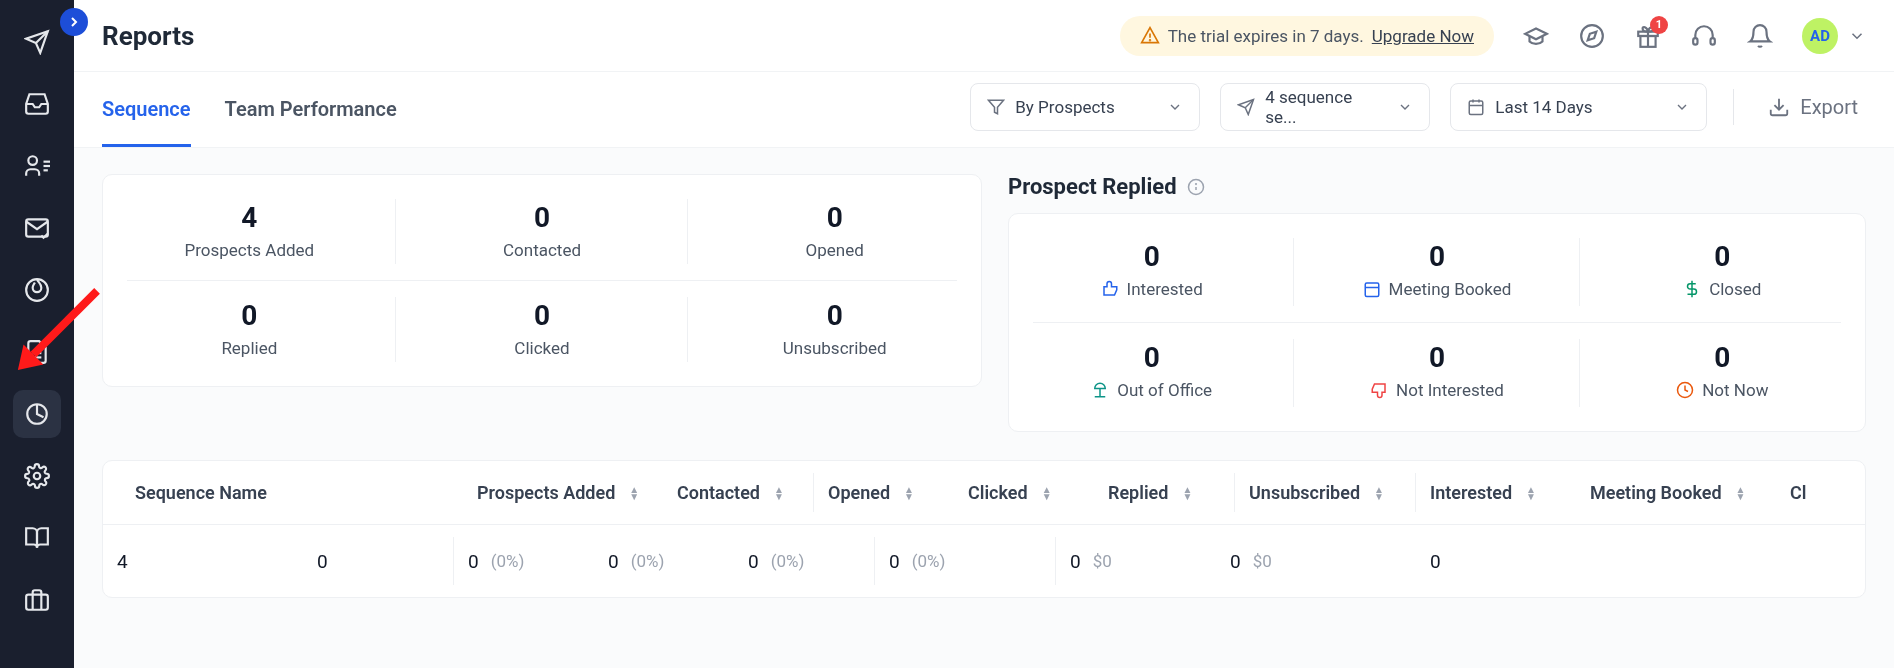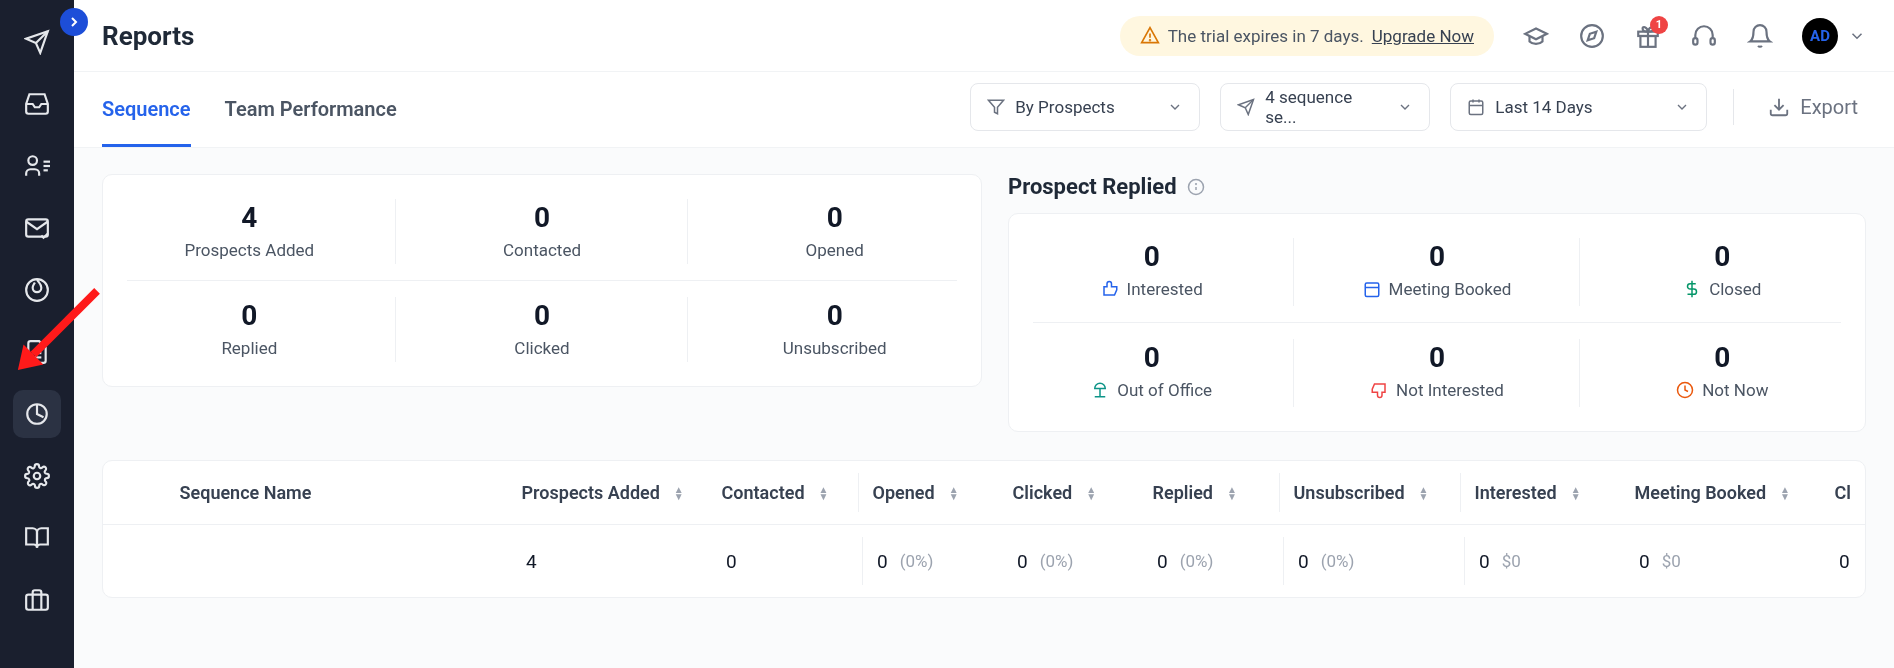--- a/index.html
+++ b/index.html
@@ -11,21 +11,21 @@
 .nav-item svg { width: 26px; height: 26px; }
 .main { position: absolute; left: 74px; top: 0; right: 0; bottom: 0; display: flex; flex-direction: column; }
 .topbar { height: 72px; display: flex; align-items: center; padding: 0 28px; border-bottom: 1px solid #f1f3f5; }
 .page-title { font-size: 26px; font-weight: 700; }
 .trial-pill { margin-left: auto; display: flex; align-items: center; gap: 8px; background: #fff7e0; border-radius: 999px; padding: 10px 20px; font-size: 17px; color: #4b5563; }
 .trial-pill .warn { color: #d97706; }
 .trial-pill a { color: #374151; text-decoration: underline; cursor: pointer; }
 .top-icons { display: flex; align-items: center; gap: 28px; margin-left: 28px; }
 .top-icon { width: 28px; height: 28px; color: #6b7280; position: relative; cursor: pointer; display:flex; align-items:center; justify-content:center; }
 .badge { position: absolute; top: -6px; right: -6px; background: #ef4444; color: #fff; font-size: 11px; font-weight: 700; width: 18px; height: 18px; border-radius: 50%; display: flex; align-items: center; justify-content: center; }
-.avatar { width: 36px; height: 36px; border-radius: 50%; background: #000000; color: #2563eb; font-weight: 700; font-size: 15px; display: flex; align-items: center; justify-content: center; }
+.avatar { width: 36px; height: 36px; border-radius: 50%; background: #bef264; color: #2563eb; font-weight: 700; font-size: 15px; display: flex; align-items: center; justify-content: center; }
 .avatar-wrap { display: flex; align-items: center; gap: 10px; cursor: pointer; }
 .chev { color: #6b7280; }
 .subbar { height: 76px; display: flex; align-items: flex-end; padding: 0 28px; border-bottom: 1px solid #f1f3f5; }
 .tabs { display: flex; gap: 34px; height: 100%; }
 .tab { display: flex; align-items: center; font-size: 20px; font-weight: 600; color: #4b5563; cursor: pointer; border-bottom: 3px solid transparent; padding-bottom: 18px; padding-top: 20px; }
 .tab.active { color: #2563eb; border-bottom-color: #2563eb; }
 .filters { margin-left: auto; display: flex; gap: 20px; align-items: center; padding-bottom: 16px; }
 .dd { border: 1px solid #e5e7eb; border-radius: 8px; height: 48px; display: flex; align-items: center; padding: 0 16px; gap: 10px; font-size: 17px; color: #374151; cursor: pointer; background:#fff; }
 .dd .chev { margin-left: 10px; }
 .vdiv { width: 1px; height: 36px; background: #e5e7eb; margin: 0 6px; }
@@ -43,21 +43,21 @@
 .hr { height: 1px; background: #eef0f3; margin: 0 24px; }
 .engage { width: 880px;}
 .outcome { flex: 1; }
 .ic { width: 18px; height: 18px; display: inline-flex; }
 .ic.blue { color: #2563eb; }
 .ic.green { color: #059669; }
 .ic.teal { color: #0d9488; }
 .ic.red { color: #ef4444; }
 .ic.orange { color: #ea580c; }
 .table-wrap { margin-top: 28px; background: #fff; border: 1px solid #eef0f3; border-radius: 10px; }
-.thead, .trow { display: flex; align-items: center; justify-content: flex-end; }
+.thead, .trow { display: flex; align-items: center; }
 .thead { height: 64px; border-bottom: 1px solid #eef0f3; color: #374151; font-weight: 600; font-size: 18px; }
 .trow { height: 72px; font-size: 19px; color: #111827; }
 .cell { padding: 0 14px; display: flex; align-items: center; gap: 8px; }
 .c-name { flex: 0 0 360px; padding-left: 32px; }
 .c-name .dot { width: 10px; height: 10px; border-radius: 50%; background: #9ca3af; margin-right: 12px; }
 .c-num { flex: 0 0 165px; justify-content: flex-start; }
 .sort { color: #9ca3af; margin-left: 6px; display:flex; flex-direction:column; line-height:7px; font-size:10px;}
 .pct { color: #9ca3af; font-size: 17px; margin-left: 4px; }
 .vline { width: 1px; align-self: stretch; background: #eef0f3; margin: 12px 0; }
 .arrow-annot { position: absolute; left: 52px; top: 278px; transform: rotate(45deg); z-index: 20; }

